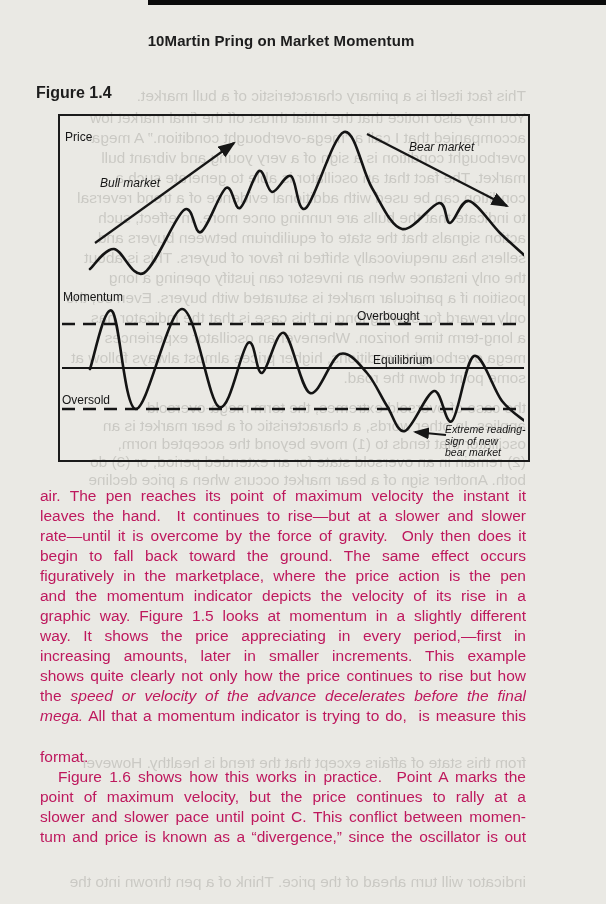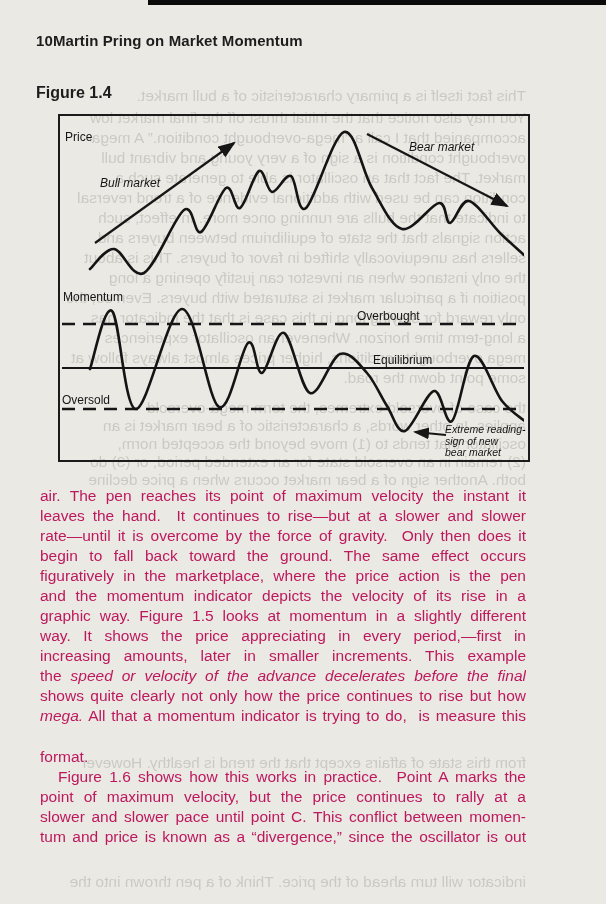--- a/index.html
+++ b/index.html
@@ -7,21 +7,21 @@
     width:606px;height:904px;
     background:#eae9e4;
     font-family:"Liberation Sans", sans-serif;
     color:#1d1d1d;
     overflow:hidden;
   }
   .page{position:relative;width:606px;height:904px;background:#eae9e4;}
   
   .bar{position:absolute;left:148px;top:0;width:458px;height:5px;background:#0b0b0b;}
   
-  .hdr{position:absolute;left:36px;top:32px;width:490px;display:flex;justify-content:flex-start;
+  .hdr{position:absolute;left:36px;top:32px;width:490px;display:flex;justify-content:center;
        font-size:15px;font-weight:bold;letter-spacing:.1px;}
   
   .figcap{position:absolute;left:36px;top:84px;font-size:16px;font-weight:bold;}
   .figbox{position:absolute;left:58px;top:114px;width:468px;height:344px;border:2px solid #1b1b1b;z-index:2;}
   .figbox svg{position:absolute;left:0;top:0;}
   .flabel{position:absolute;font-size:12px;color:#161616;white-space:nowrap;z-index:3;}
   .fitalic{font-style:italic;}
   .annot{position:absolute;left:385px;top:308px;font-size:10.5px;line-height:11.5px;
          font-style:italic;color:#161616;z-index:3;}
   
@@ -109,22 +109,22 @@
   <div class="bodytxt" id="body-text">
       <div class="bl"><span>air. The pen reaches its point of maximum velocity the instant it</span></div>
       <div class="bl"><span>leaves the hand.  It continues to rise—but at a slower and slower</span></div>
       <div class="bl"><span>rate—until it is overcome by the force of gravity.  Only then does it</span></div>
       <div class="bl"><span>begin to fall back toward the ground. The same effect occurs</span></div>
       <div class="bl"><span>figuratively in the marketplace, where the price action is the pen</span></div>
       <div class="bl"><span>and the momentum indicator depicts the velocity of its rise in a</span></div>
       <div class="bl"><span>graphic way. Figure 1.5 looks at momentum in a slightly different</span></div>
       <div class="bl"><span>way. It shows the price appreciating in every period,—first in</span></div>
       <div class="bl"><span>increasing amounts, later in smaller increments. This example</span></div>
+      <div class="bl"><span>shows quite clearly not only how the price continues to rise but how</span></div>
       <div class="bl"><span>the </span><span class="it">speed or velocity of the advance decelerates before the final</span></div>
-      <div class="bl"><span>shows quite clearly not only how the price continues to rise but how</span></div>
       <div class="bl"><span class="it">mega.</span><span> All that a momentum indicator is trying to do,  is measure this</span></div>
       <div class="bl nj"><span>format.</span></div>
       <div class="bl" style="text-indent: 18px;"><span>Figure 1.6 shows how this works in practice.  Point A marks the</span></div>
       <div class="bl"><span>point of maximum velocity, but the price continues to rally at a</span></div>
       <div class="bl"><span>slower and slower pace until point C. This conflict between momen-</span></div>
       <div class="bl"><span>tum and price is known as a “divergence,” since the oscillator is out</span></div>
     </div>
 
 </div>
 

